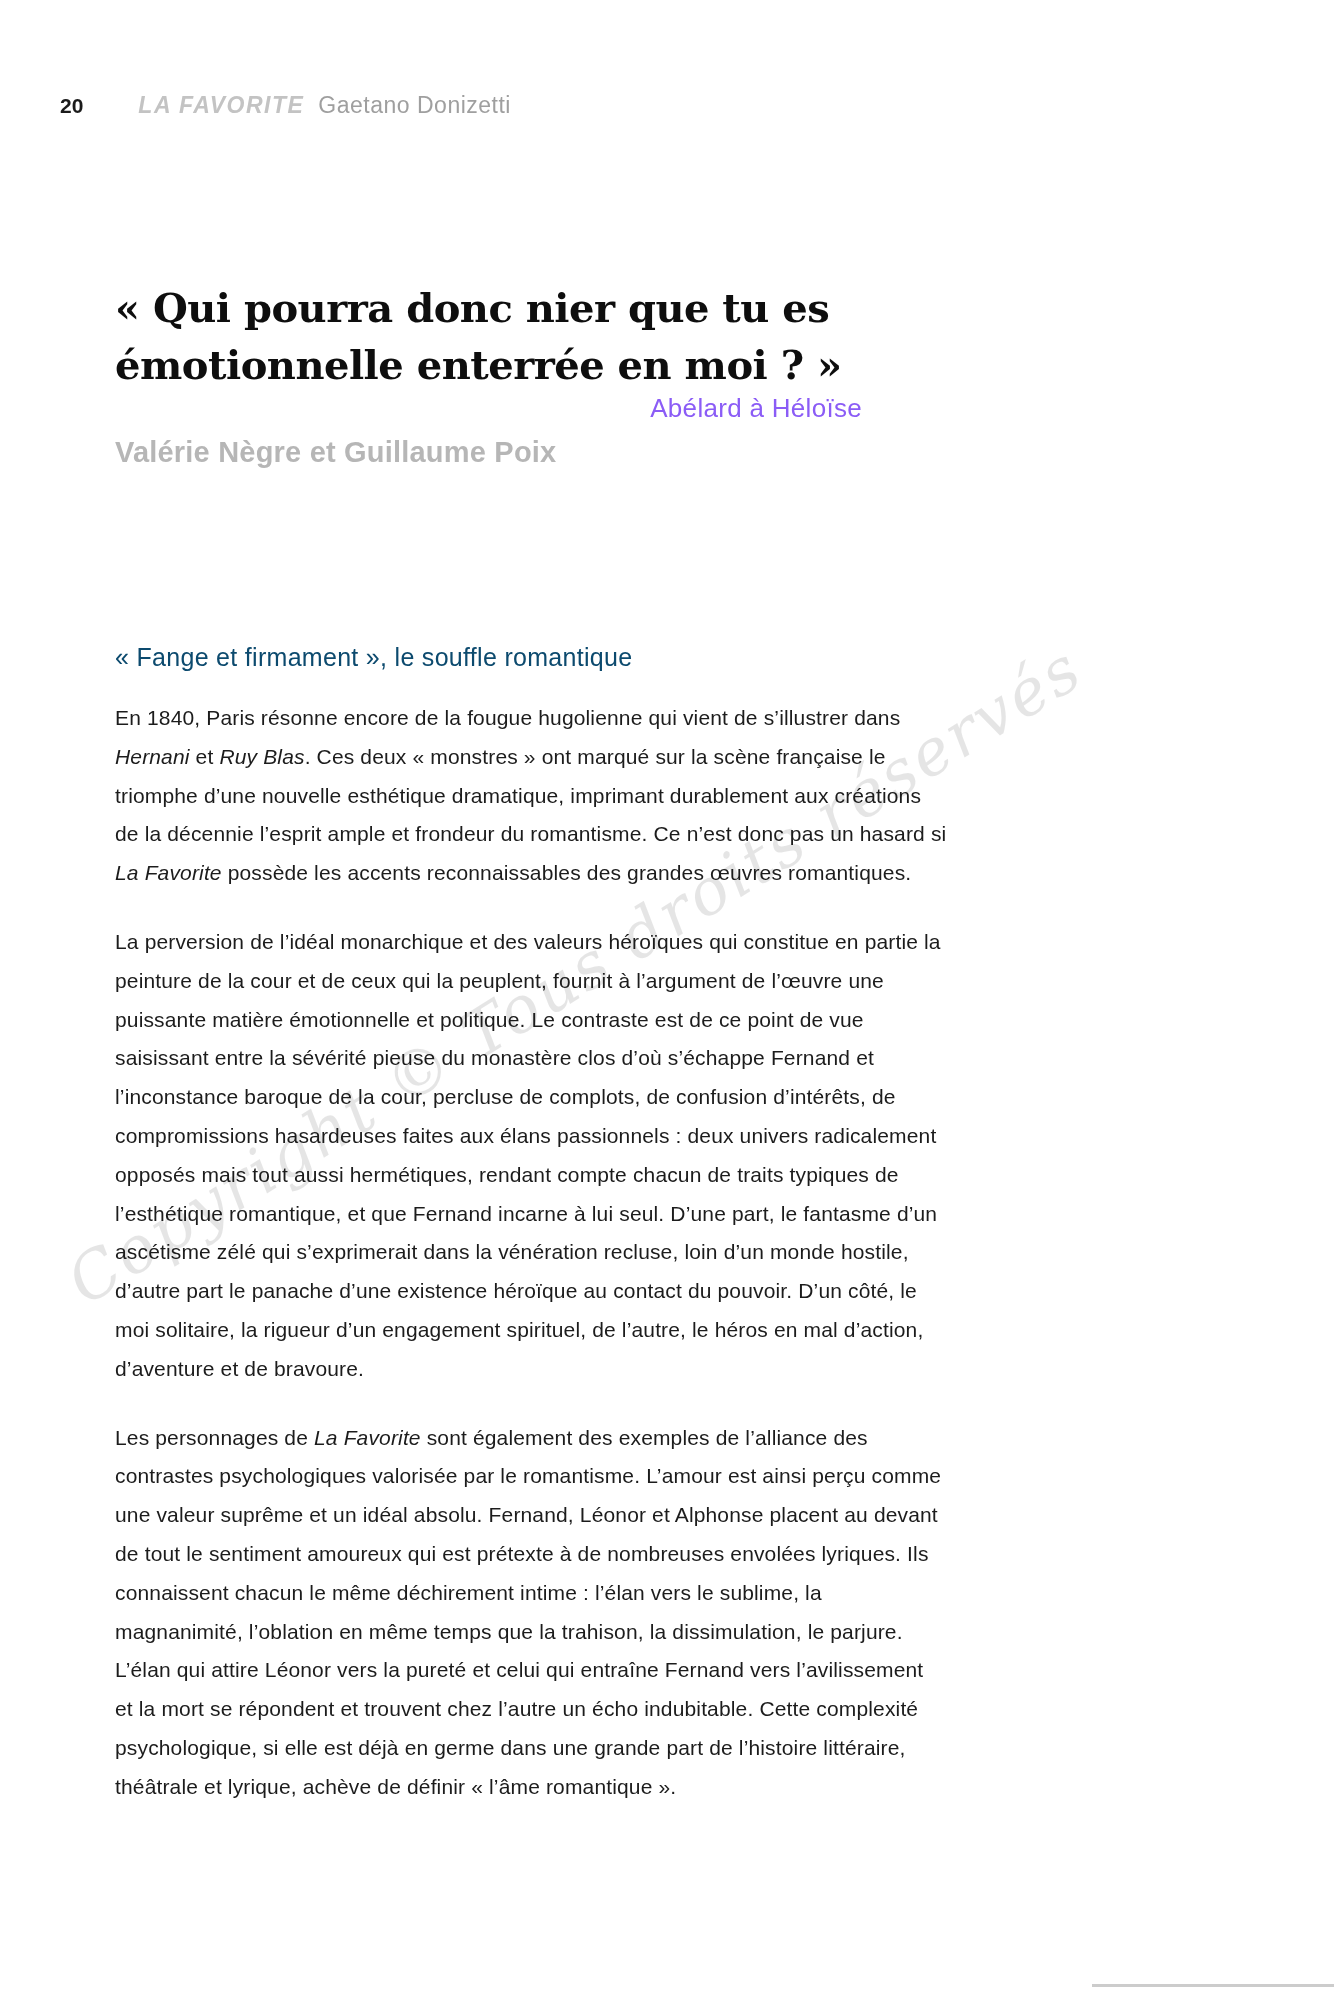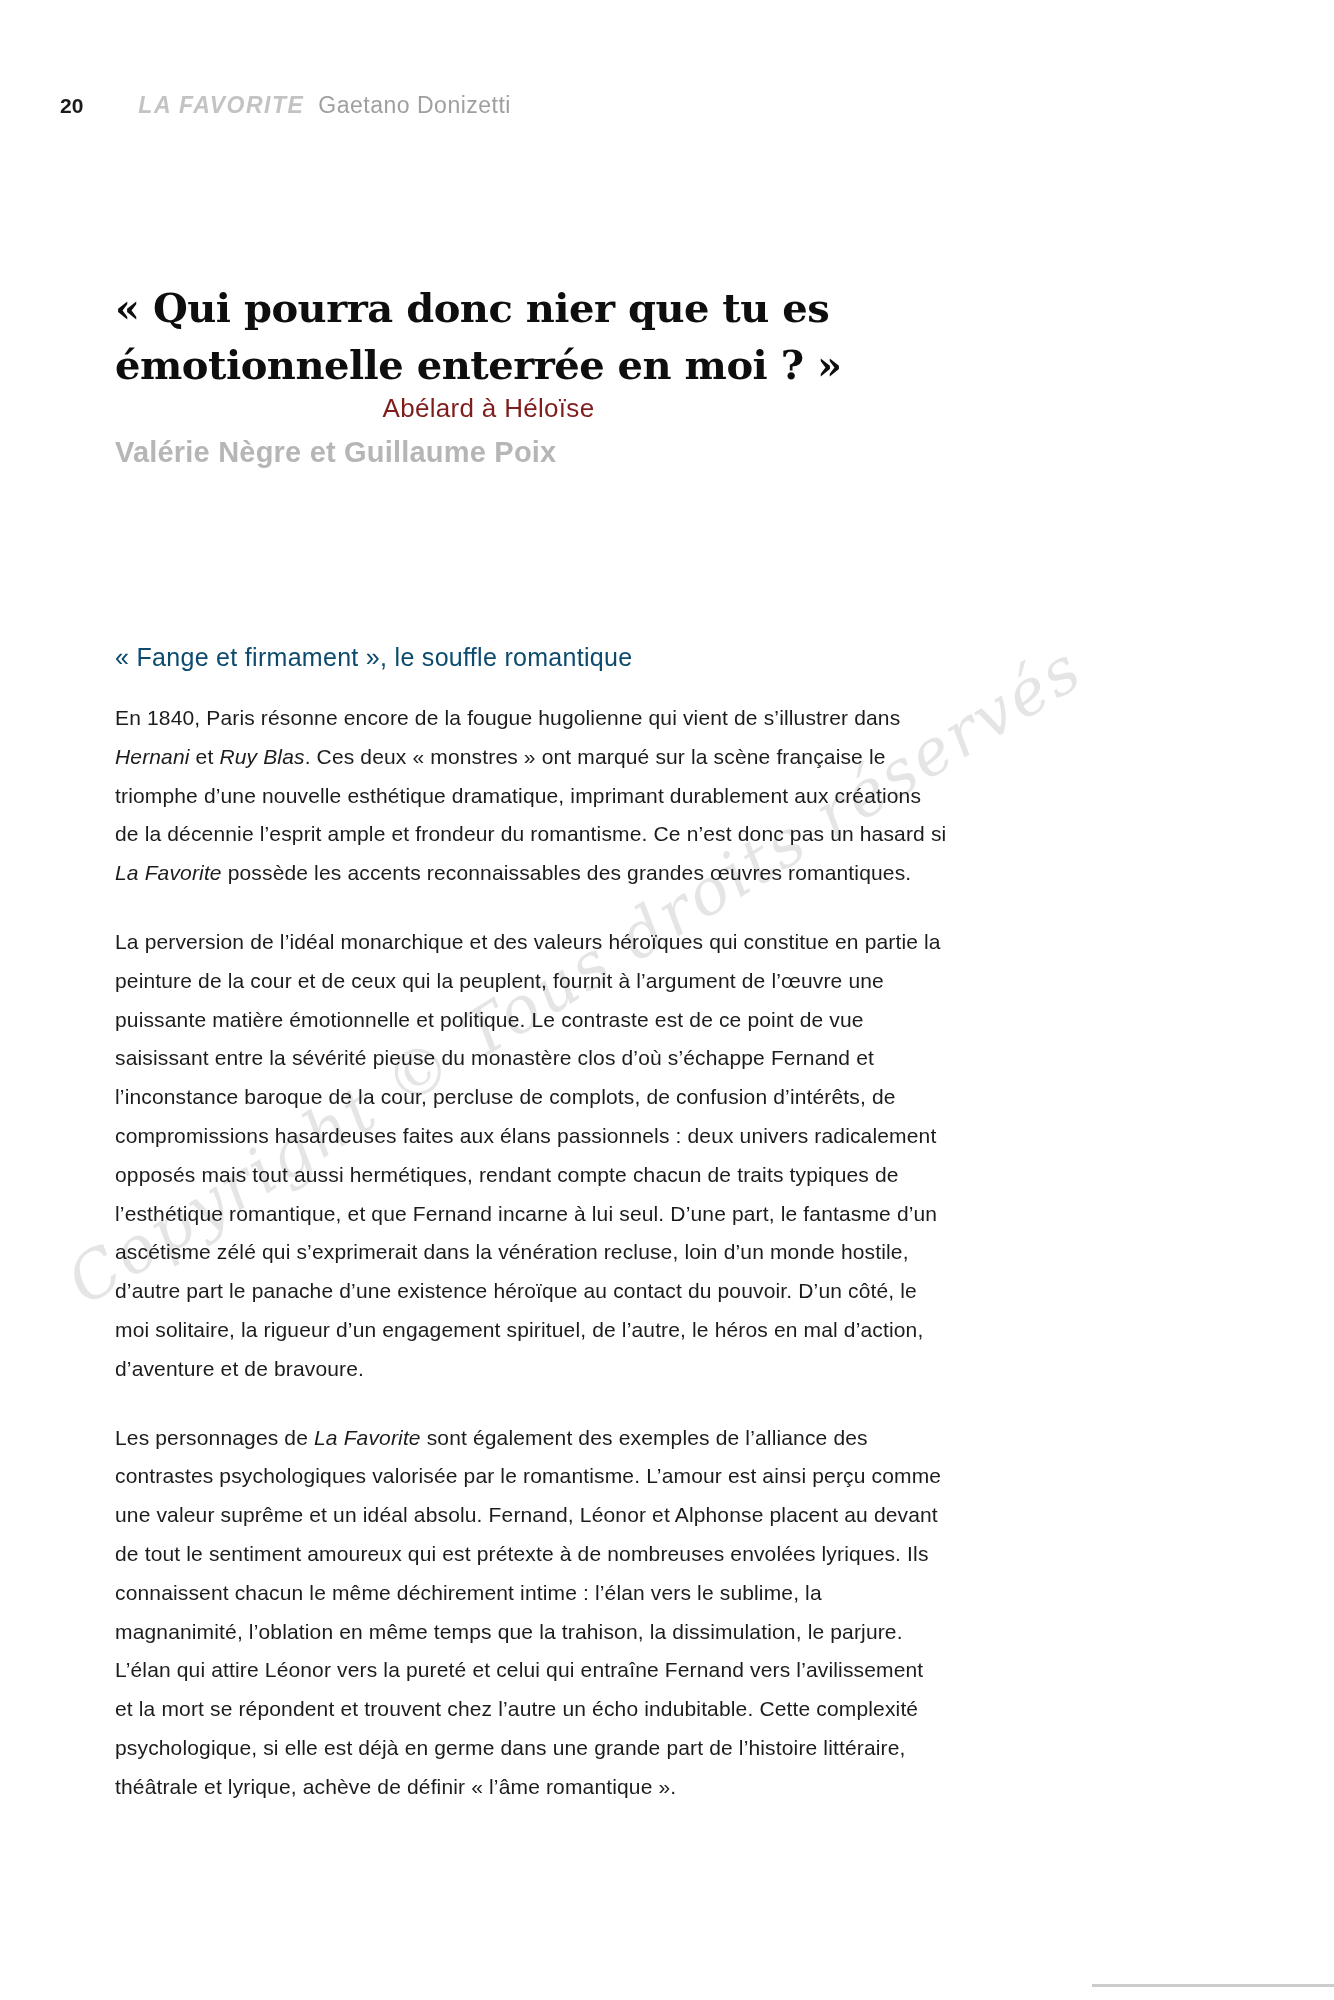--- a/index.html
+++ b/index.html
@@ -45,22 +45,22 @@
     position: absolute; top: 252px; left: 115px; width: 860px;
     font-family: "DejaVu Serif", serif;
     font-weight: 700;
     font-size: 40px; line-height: 57px;
     letter-spacing: -0.5px;
     color: #0e0e0e;
   }
 
   .attribution {
     position: absolute; top: 393px; left: 115px; width: 747px;
-    text-align: center;
-    font-size: 26px; font-weight: 400; color: #7f1d1d; letter-spacing: 0.3px;
+    text-align: right;
+    font-size: 26px; font-weight: 400; color: #8b5cf6; letter-spacing: 0.3px;
   }
 
   .authors {
     position: absolute; top: 436px; left: 115px;
     font-family: Liberation Sans, sans-serif;
     font-weight: 700;
     font-size: 29px; color: #b6b6b6; letter-spacing: 0.2px;
   }
 
   .section-heading {

